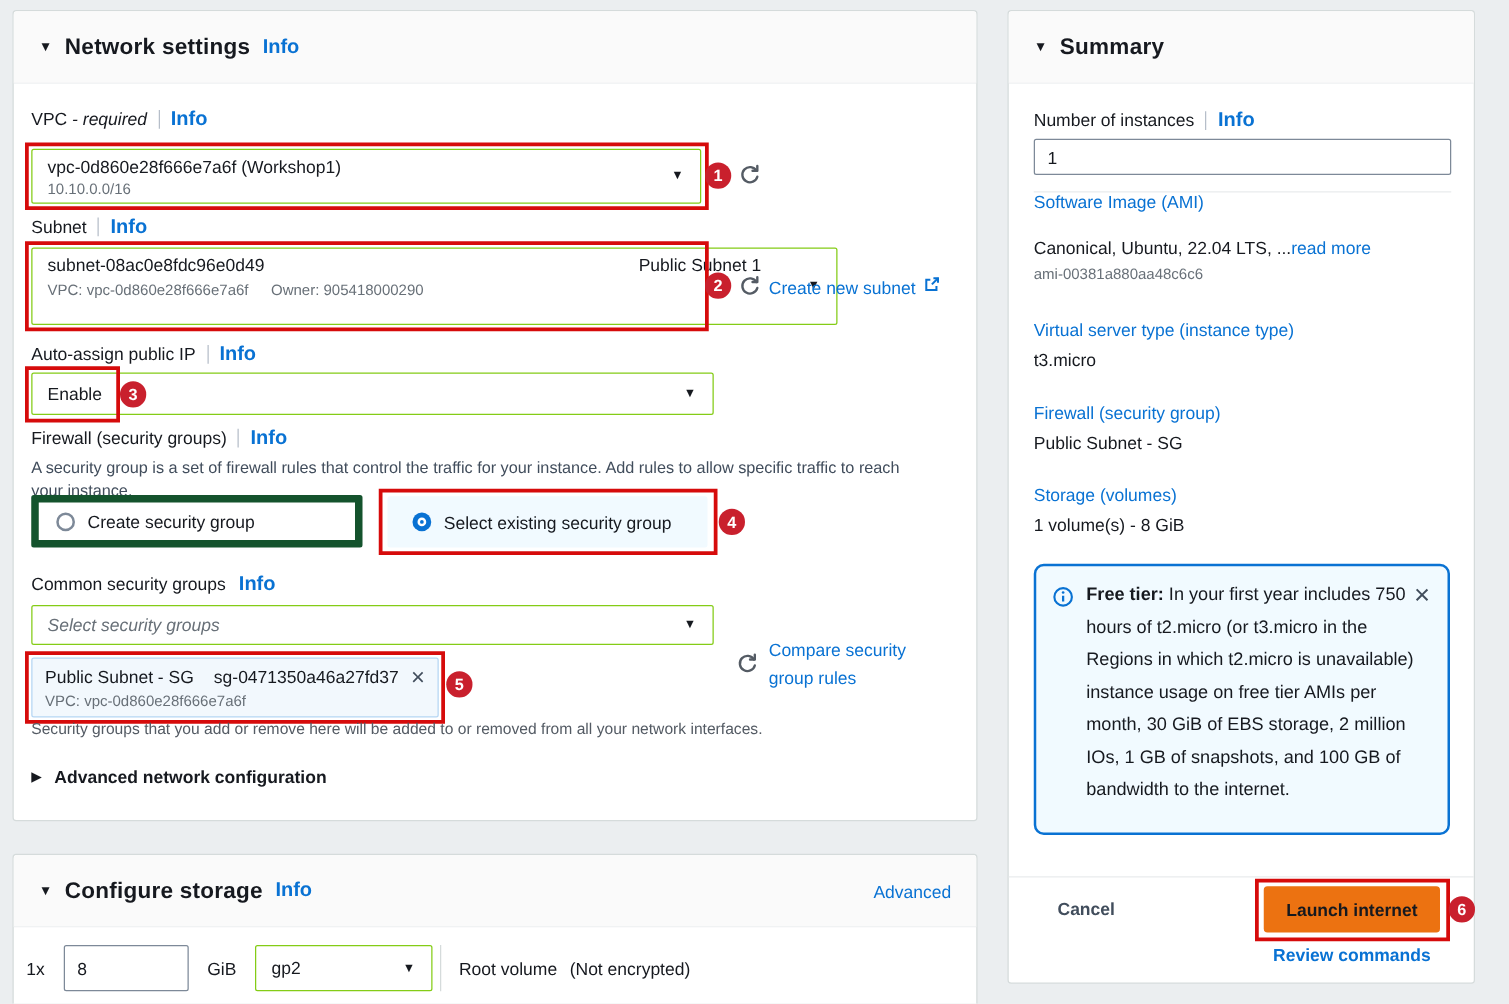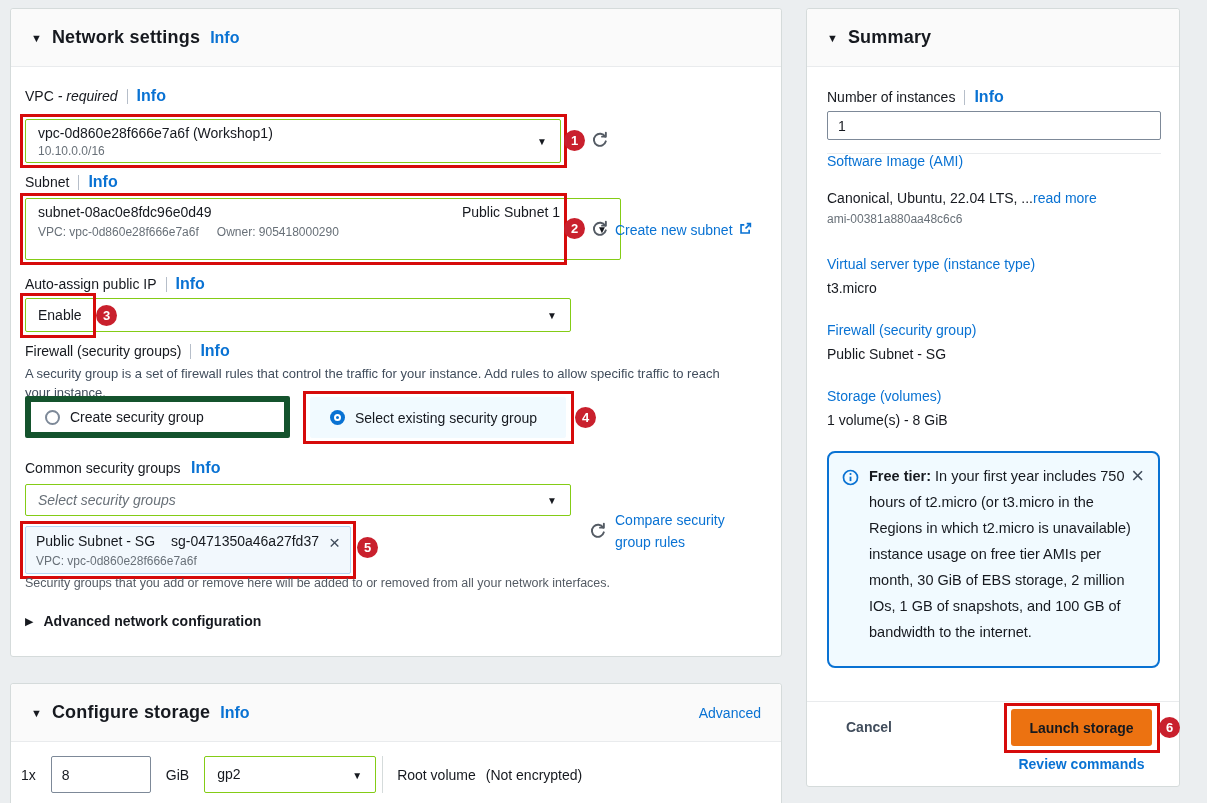--- a/index.html
+++ b/index.html
@@ -85,21 +85,21 @@
       <svg width="18" height="18" viewBox="0 0 16 16">
           <path d="M13.2 9.2A5.4 5.4 0 1 1 12.6 5" fill="none" stroke="#545b64" stroke-width="1.7" stroke-linecap="round"></path>
           <path d="M13.2 1.6v3.4H9.8" fill="none" stroke="#545b64" stroke-width="1.7" stroke-linecap="round" stroke-linejoin="round"></path>
         </svg>
     </span>
 
     <div style="position:absolute; left:14px; top:164px;">
       <span class="lbl">Subnet</span><span class="pipe"></span><span class="info-link">Info</span>
     </div>
 
-    <div class="select" style="left:14px; top:189px; width:596px; height:62px;">
+    <div class="select" style="left:14px; top:189px; width:645px; height:62px;">
       <div class="sel-main" style="position:absolute; left:12px; top:5px;">subnet-08ac0e8fdc96e0d49</div>
       <div class="sel-main" style="position:absolute; right:60px; top:5px;text-align:center;">Public Subnet 1</div>
       <div style="position:absolute; left:12px; top:26px; display:flex; gap:18px;">
         <span class="sel-sub">VPC: vpc-0d860e28f666e7a6f</span>
         <span class="sel-sub">Owner: 905418000290</span>
       </div>
       <span class="caret">▼</span>
     </div>
     <div class="red-box" style="left:9px; top:184px; width:547px; height:72px;"></div>
     <div class="badge" style="left:553px; top:209px;">2</div>
@@ -188,21 +188,21 @@
     <div class="card-header">
       <span class="sec-caret">▼</span>
       <span class="sec-title">Configure storage</span>
       <span class="info-link">Info</span>
       <span class="link" style="margin-left:auto;">Advanced</span>
     </div>
     <div style="position:absolute; left:10px; top:72px; display:flex; align-items:center;">
       <span class="lbl">1x</span>
       <input class="txt" style="width: 100px; height: 37px; margin-left: 15px;" value="8">
       <span class="lbl" style="margin-left:15px;">GiB</span>
-      <span class="select" style="position:relative; display:inline-block; width:172px; height:37px; margin-left:15px;">
+      <span class="select" style="position:relative; display:inline-block; width:142px; height:37px; margin-left:15px;">
         <span class="sel-main" style="position:absolute; left:12px; top:9px;">gp2</span>
         <span class="caret">▼</span>
       </span>
       <span style="display:inline-block; width:1px; height:37px; background:#d5dbdb; margin-left:6px;"></span>
       <span class="lbl" style="margin-left:14px;">Root volume</span>
       <span class="lbl" style="margin-left:10px;">(Not encrypted)</span>
     </div>
   </div>
 
   <div class="card" style="left:806px; top:8px; width:374px; height:779px;">
@@ -243,19 +243,19 @@
       </span>
       <span class="x-icon" style="position:absolute; right:14px; top:12px; font-size:22px;">×</span>
       <div class="freetier-text" style="position:absolute; left:40px; top:10px; width:262px;">
         <b>Free tier:</b><span> In your first year includes 750 hours of t2.micro (or t3.micro in the Regions in which t2.micro is unavailable) instance usage on free tier AMIs per month, 30 GiB of EBS storage, 2 million IOs, 1 GB of snapshots, and 100 GB of bandwidth to the internet.</span>
       </div>
     </div>
 
     <div class="divider" style="left:0px; top:692px; width:372px;"></div>
 
     <span class="cancel" style="position:absolute; left:39px; top:710px;">Cancel</span>
-    <button class="btn-primary" style="left:204px; top:700px; width:141px; height:37px;">Launch storage</button>
+    <button class="btn-primary" style="left:204px; top:700px; width:141px; height:37px;">Launch internet</button>
     <div class="red-box" style="left:197px; top:694px; width:156px; height:50px;"></div>
     <div class="badge" style="left:352px; top:708px;">6</div>
     <div class="review" style="position:absolute; left:204px; top:747px; width:141px; text-align:center;">Review commands</div>
   </div>
 
 </div>
 
 </body></html>

